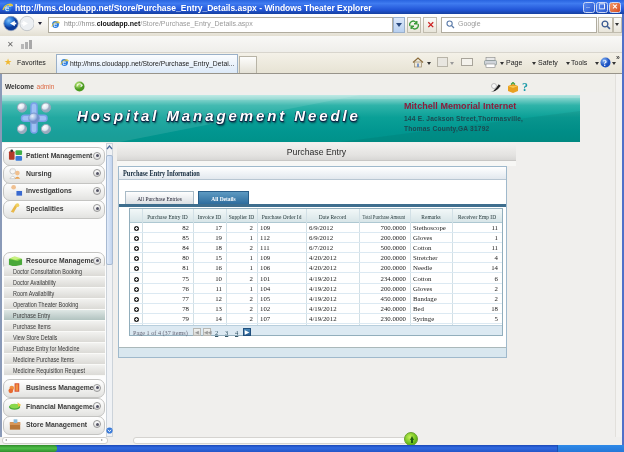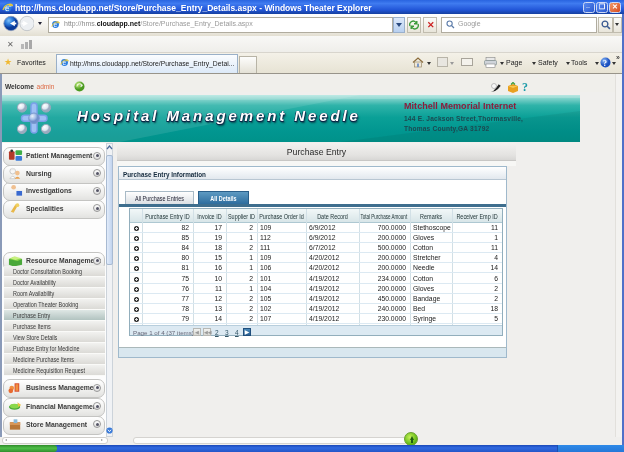--- a/index.html
+++ b/index.html
@@ -49,21 +49,21 @@
   .circ{position:absolute;right:3px;top:3.5px;width:8px;height:8px;border-radius:50%;background:linear-gradient(#fff,#ddd);border:1px solid #999;box-sizing:border-box;}
   .circ:after{content:"";position:absolute;left:1.5px;top:1.5px;width:3px;height:3px;background:#556;border-radius:50%;}
   .sub{position:absolute;left:2px;width:101px;height:11.1px;background:linear-gradient(#f2f2f0,#dbdad6);border-bottom:1px solid #fafaf8;box-sizing:border-box;}
   .sub .t{position:absolute;left:9px;top:2px;font-size:6.8px;color:#3a3a3a;white-space:nowrap;transform:scale(0.8,1);transform-origin:0 0;}
   .sub.sel{background:linear-gradient(#dfe7e5,#b2c3c0);}
   .icon{position:absolute;left:4px;top:1px;width:15px;height:13px;}
   
   #sbscroll{left:106px;top:69px;width:7px;height:294px;background:#f0f2f5;border:1px solid #ccd3da;box-sizing:border-box;}
   #sbthumb{left:106px;top:81px;width:7px;height:110px;background:linear-gradient(90deg,#e2ecfa,#c2d4ee);border:1px solid #a8bad2;box-sizing:border-box;border-radius:2px;}
   
-  #panel{left:118px;top:92px;width:389px;height:192px;background:#ffffff;border:1px solid #9fb9cc;box-sizing:border-box;}
+  #panel{left:118px;top:92px;width:389px;height:192px;background:#ffffff;border:1px solid #9fb9cc;box-sizing:border-box;font-family:Liberation Serif, serif;}
   #phead{position:absolute;left:0;top:0;width:387px;height:13px;background:linear-gradient(#ffffff,#e2e8ee);border-bottom:1px solid #b8c6d2;box-sizing:border-box;}
   #phead span{position:absolute;left:4px;top:2.5px;font-size:7.2px;font-weight:bold;color:#13293c;transform:scale(0.88,1);transform-origin:0 0;white-space:nowrap;}
   .tab{position:absolute;top:24px;height:13px;box-sizing:border-box;}
   #tabA{left:6px;width:69px;background:linear-gradient(#fefefe,#dbe0e4);border:1px solid #a8bac6;border-bottom:none;}
   #tabA span{position:absolute;left:0;right:0;top:3.2px;text-align:center;font-size:6.8px;color:#223;transform:scale(0.8,0.95);}
   #tabB{left:79px;width:51px;background:linear-gradient(#5e9ac2,#2e6d9e);border:1px solid #2a5f8a;border-bottom:none;}
   #tabB span{position:absolute;left:0;right:0;top:3.2px;text-align:center;font-size:6.8px;font-weight:bold;color:#fff;transform:scale(0.8,0.95);}
   #tabline{position:absolute;left:0;top:37px;width:387px;height:2.5px;background:#3e6e8e;}
   #gline{position:absolute;left:0;top:179.5px;width:387px;height:1px;background:#aab8ba;}
   #pbottom{position:absolute;left:0;top:180.5px;width:387px;height:9.5px;background:#d9e7ef;}

